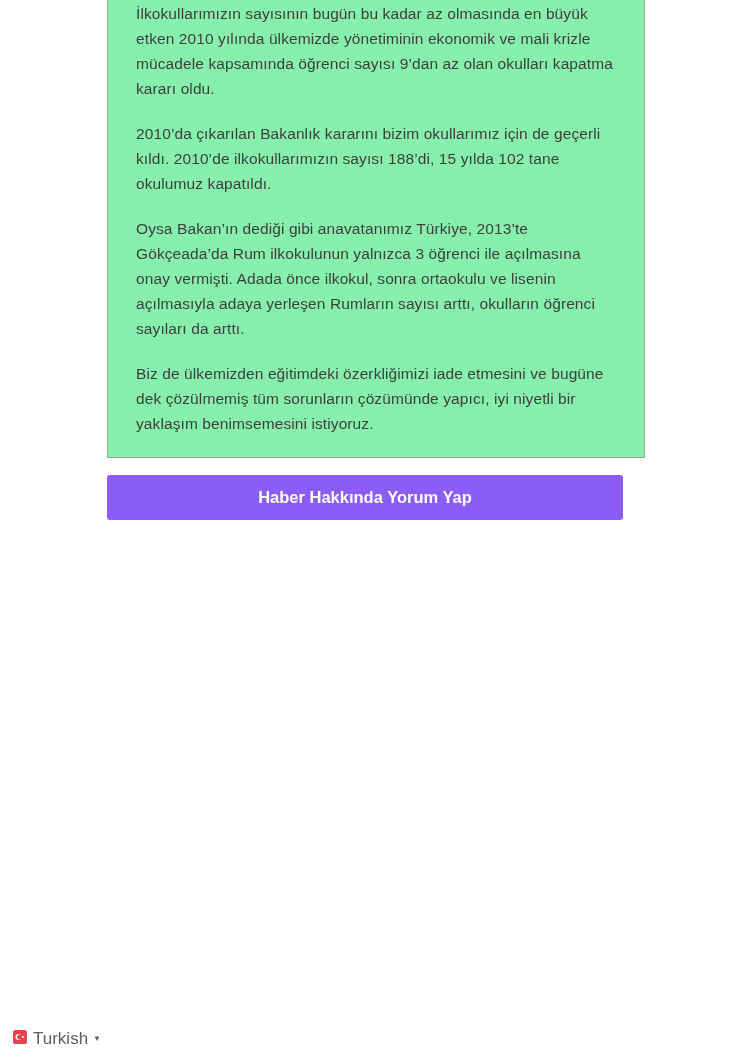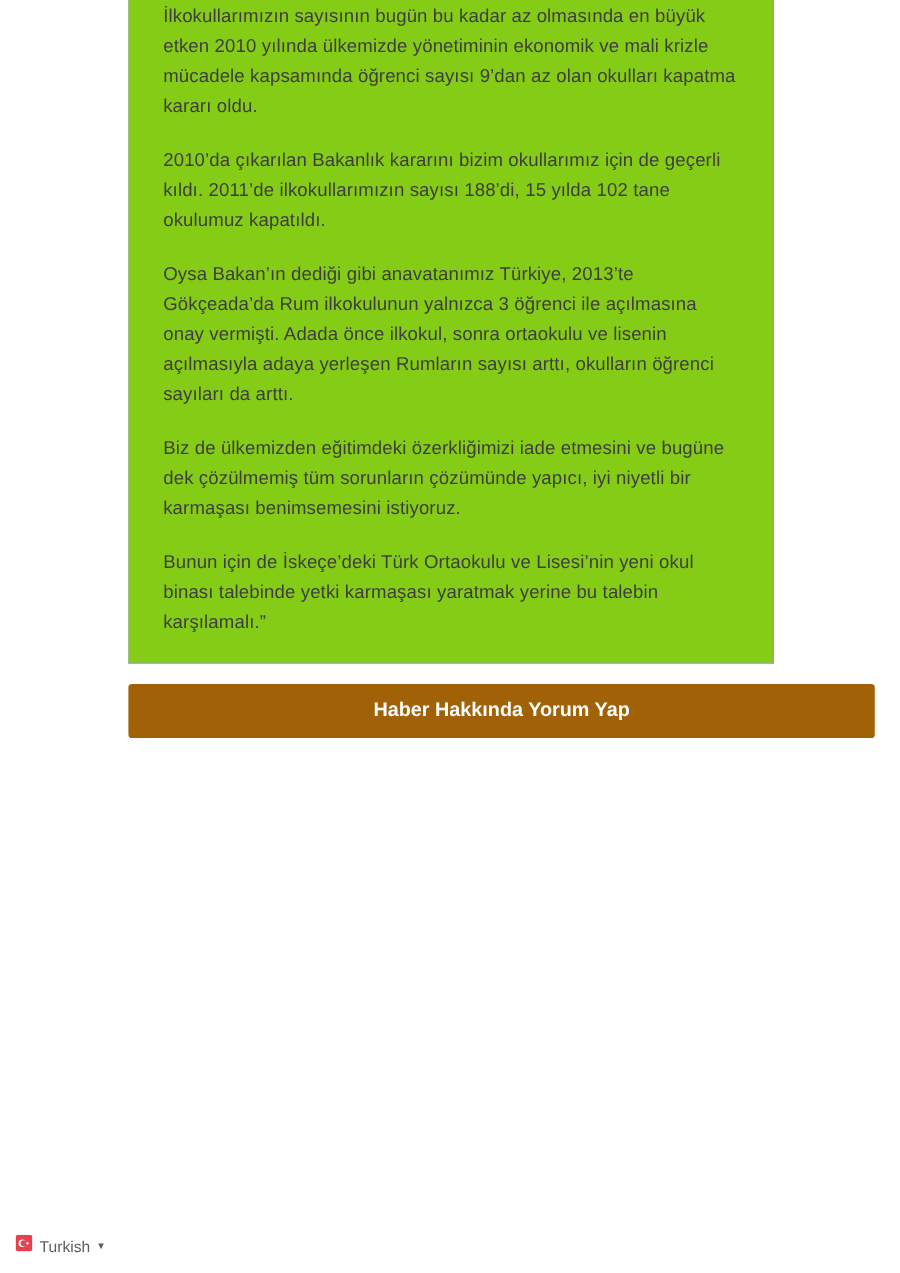--- a/index.html
+++ b/index.html
@@ -11,77 +11,76 @@
     position: relative;
     overflow: hidden;
   }
   .quote-box {
     box-sizing: border-box;
     margin-left: 107px;
     width: 538px;
     border: 1px solid #8fab8f;
     border-top: none;
     padding: 1px 26px 21px 28px;
-    background: #84cc16;
+    background: #86efac;
   }
   .quote-box p {
     margin: 20px 0 0 0;
     font-size: 15.5px;
     line-height: 25px;
     color: #3e3e3e;
     letter-spacing: 0.1px;
   }
   .quote-box p:first-child { margin-top: 0; }
   .comment-button {
     display: block;
     box-sizing: border-box;
     margin: 17px 0 0 107px;
-    width: 622px;
+    width: 516px;
     height: 45px;
-    background: #a16207;
+    background: #8b5cf6;
     color: #fbfdfb;
     font-family: "Liberation Sans", sans-serif;
     font-weight: 700;
     font-size: 16.5px;
     border: none;
     border-radius: 3px;
     cursor: pointer;
     text-align: center;
   }
   .lang-chip {
     position: absolute;
     left: 13px;
     top: 1029px;
     display: flex;
     align-items: center;
     gap: 6px;
     cursor: pointer;
   }
   .flag-icon { display: block; }
   .lang-label {
-    font-size: 13px;
+    font-size: 17px;
     color: #5e5e5e;
     text-align: right;
   }
   .lang-arrow {
     font-size: 8px;
     color: #5e5e5e;
     margin-left: -1px;
     line-height: 1;
   }
 </style>
 </head>
 <body>
 
 <div class="quote-box">
   <p>İlkokullarımızın sayısının bugün bu kadar az olmasında en büyük etken 2010 yılında ülkemizde yönetiminin ekonomik ve mali krizle mücadele kapsamında öğrenci sayısı 9’dan az olan okulları kapatma kararı oldu.</p>
-  <p>2010’da çıkarılan Bakanlık kararını bizim okullarımız için de geçerli kıldı. 2011’de ilkokullarımızın sayısı 188’di, 15 yılda 102 tane okulumuz kapatıldı.</p>
+  <p>2010’da çıkarılan Bakanlık kararını bizim okullarımız için de geçerli kıldı. 2010’de ilkokullarımızın sayısı 188’di, 15 yılda 102 tane okulumuz kapatıldı.</p>
   <p>Oysa Bakan’ın dediği gibi anavatanımız Türkiye, 2013’te Gökçeada’da Rum ilkokulunun yalnızca 3 öğrenci ile açılmasına onay vermişti. Adada önce ilkokul, sonra ortaokulu ve lisenin açılmasıyla adaya yerleşen Rumların sayısı arttı, okulların öğrenci sayıları da arttı.</p>
-  <p>Biz de ülkemizden eğitimdeki özerkliğimizi iade etmesini ve bugüne dek çözülmemiş tüm sorunların çözümünde yapıcı, iyi niyetli bir karmaşası benimsemesini istiyoruz.</p>
-  <p>Bunun için de İskeçe’deki Türk Ortaokulu ve Lisesi’nin yeni okul binası talebinde yetki karmaşası yaratmak yerine bu talebin karşılamalı.”</p>
+  <p>Biz de ülkemizden eğitimdeki özerkliğimizi iade etmesini ve bugüne dek çözülmemiş tüm sorunların çözümünde yapıcı, iyi niyetli bir yaklaşım benimsemesini istiyoruz.</p>
 </div>
 
 <button class="comment-button">Haber Hakkında Yorum Yap</button>
 
 <div class="lang-chip">
   <span class="flag-icon">
     <svg width="14" height="14" viewBox="0 0 14 14" xmlns="http://www.w3.org/2000/svg">
       <rect width="14" height="14" rx="2.5" fill="#e5404d"></rect>
       <circle cx="5.6" cy="7" r="3.1" fill="#ffffff"></circle>
       <circle cx="6.75" cy="7" r="2.55" fill="#e5404d"></circle>

